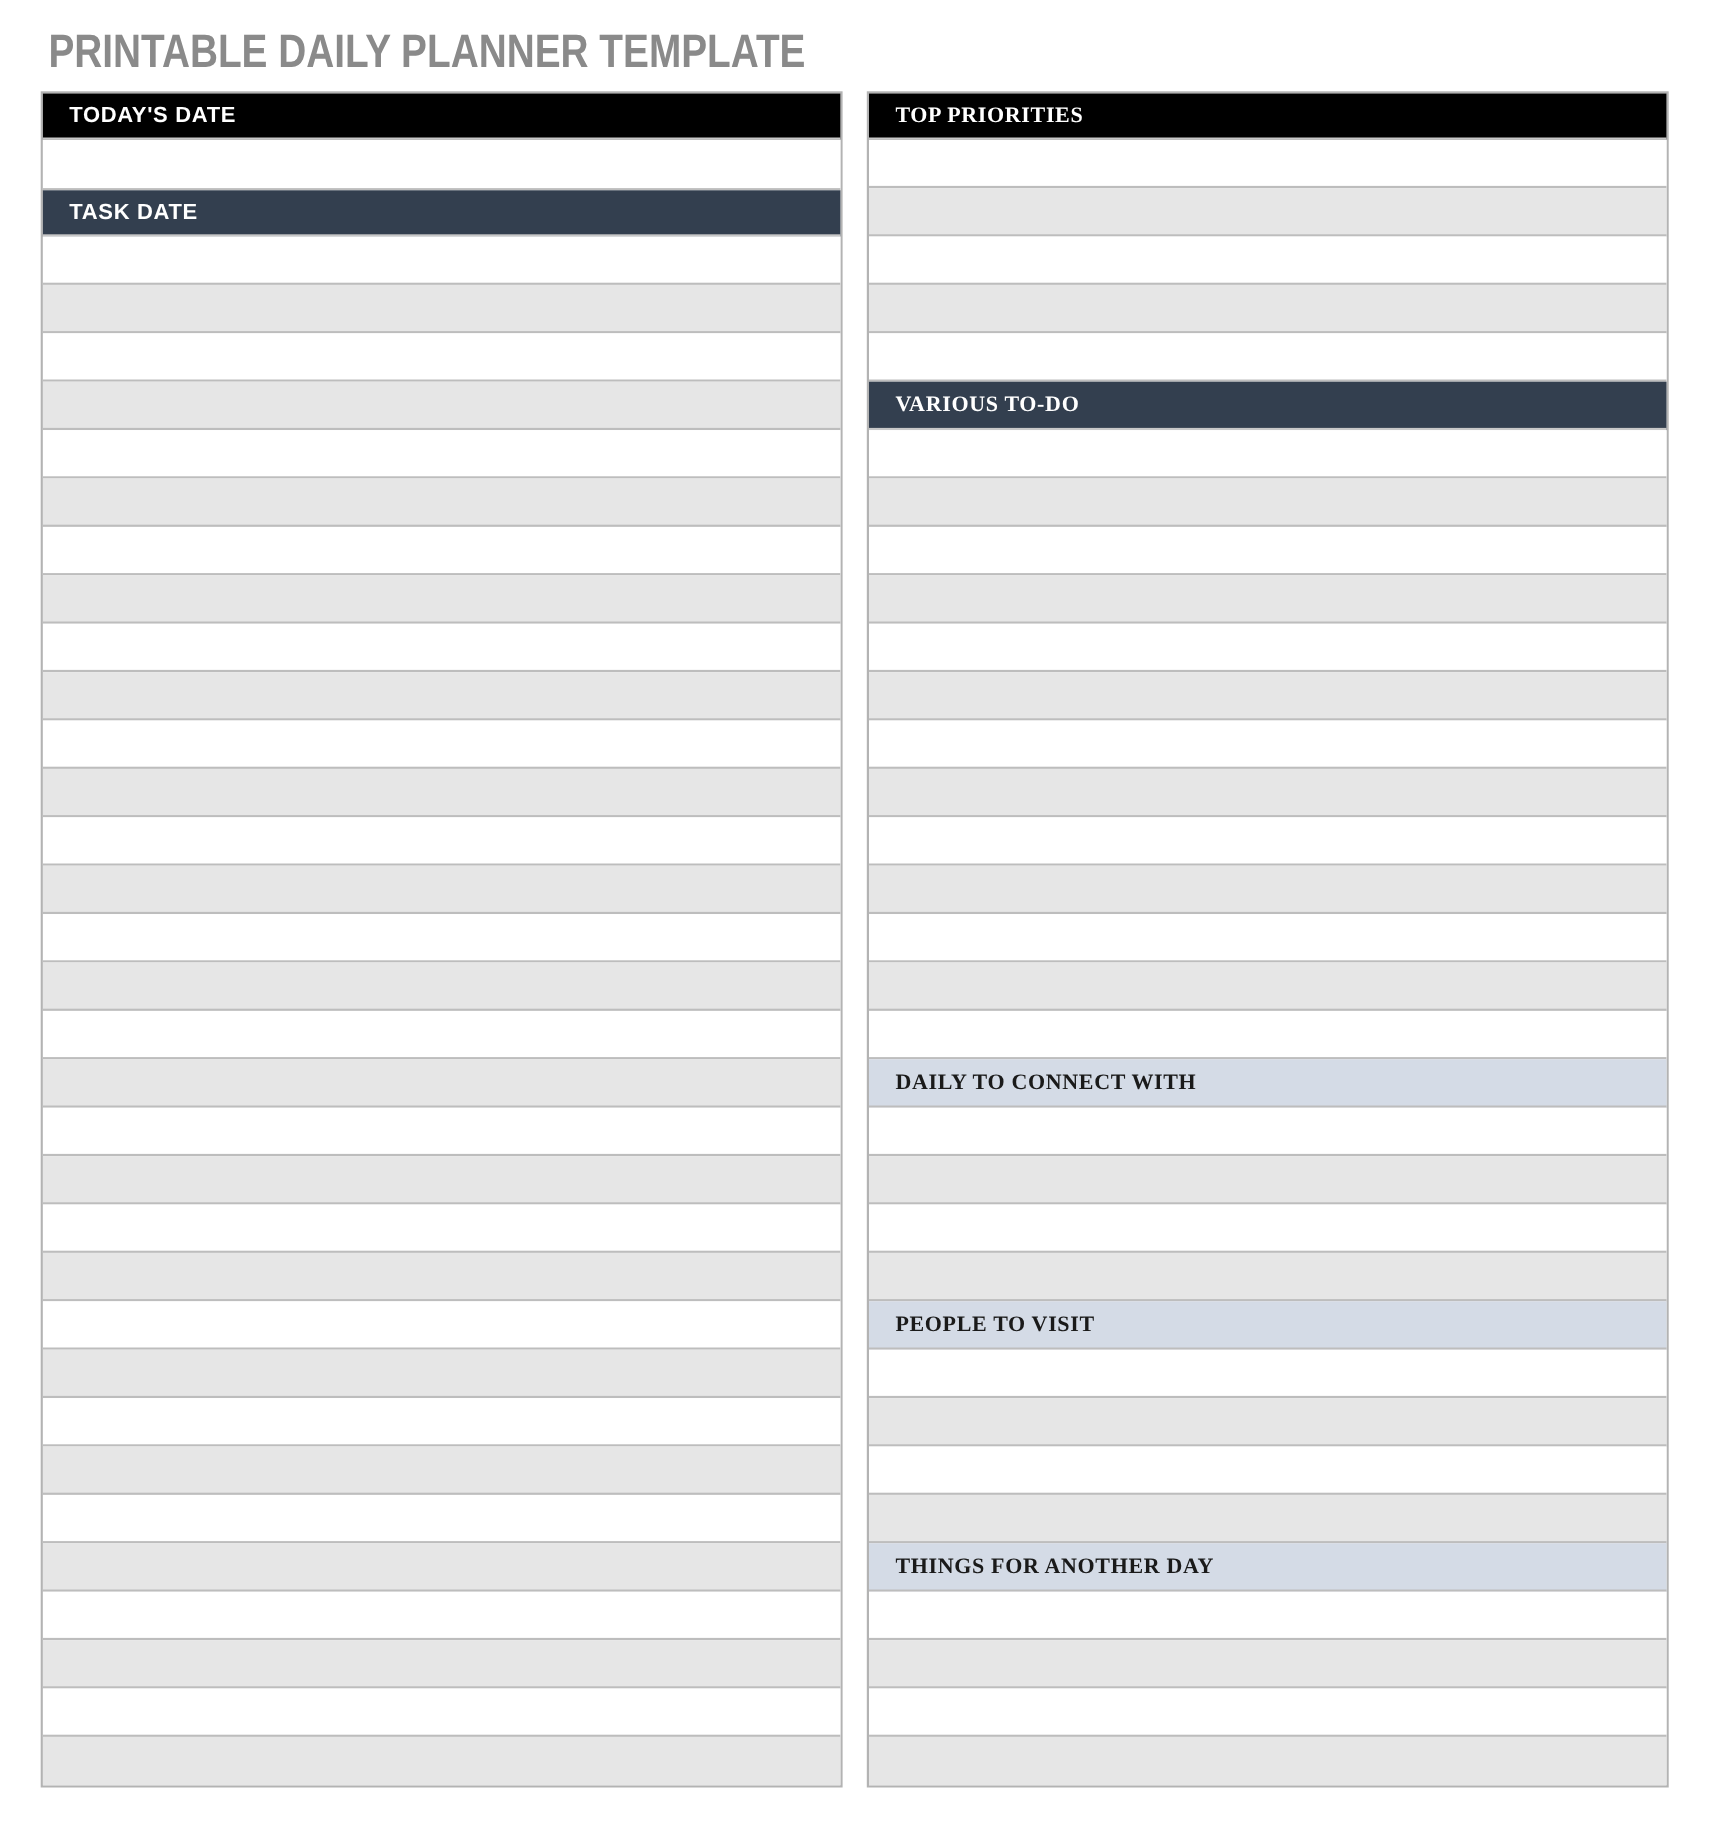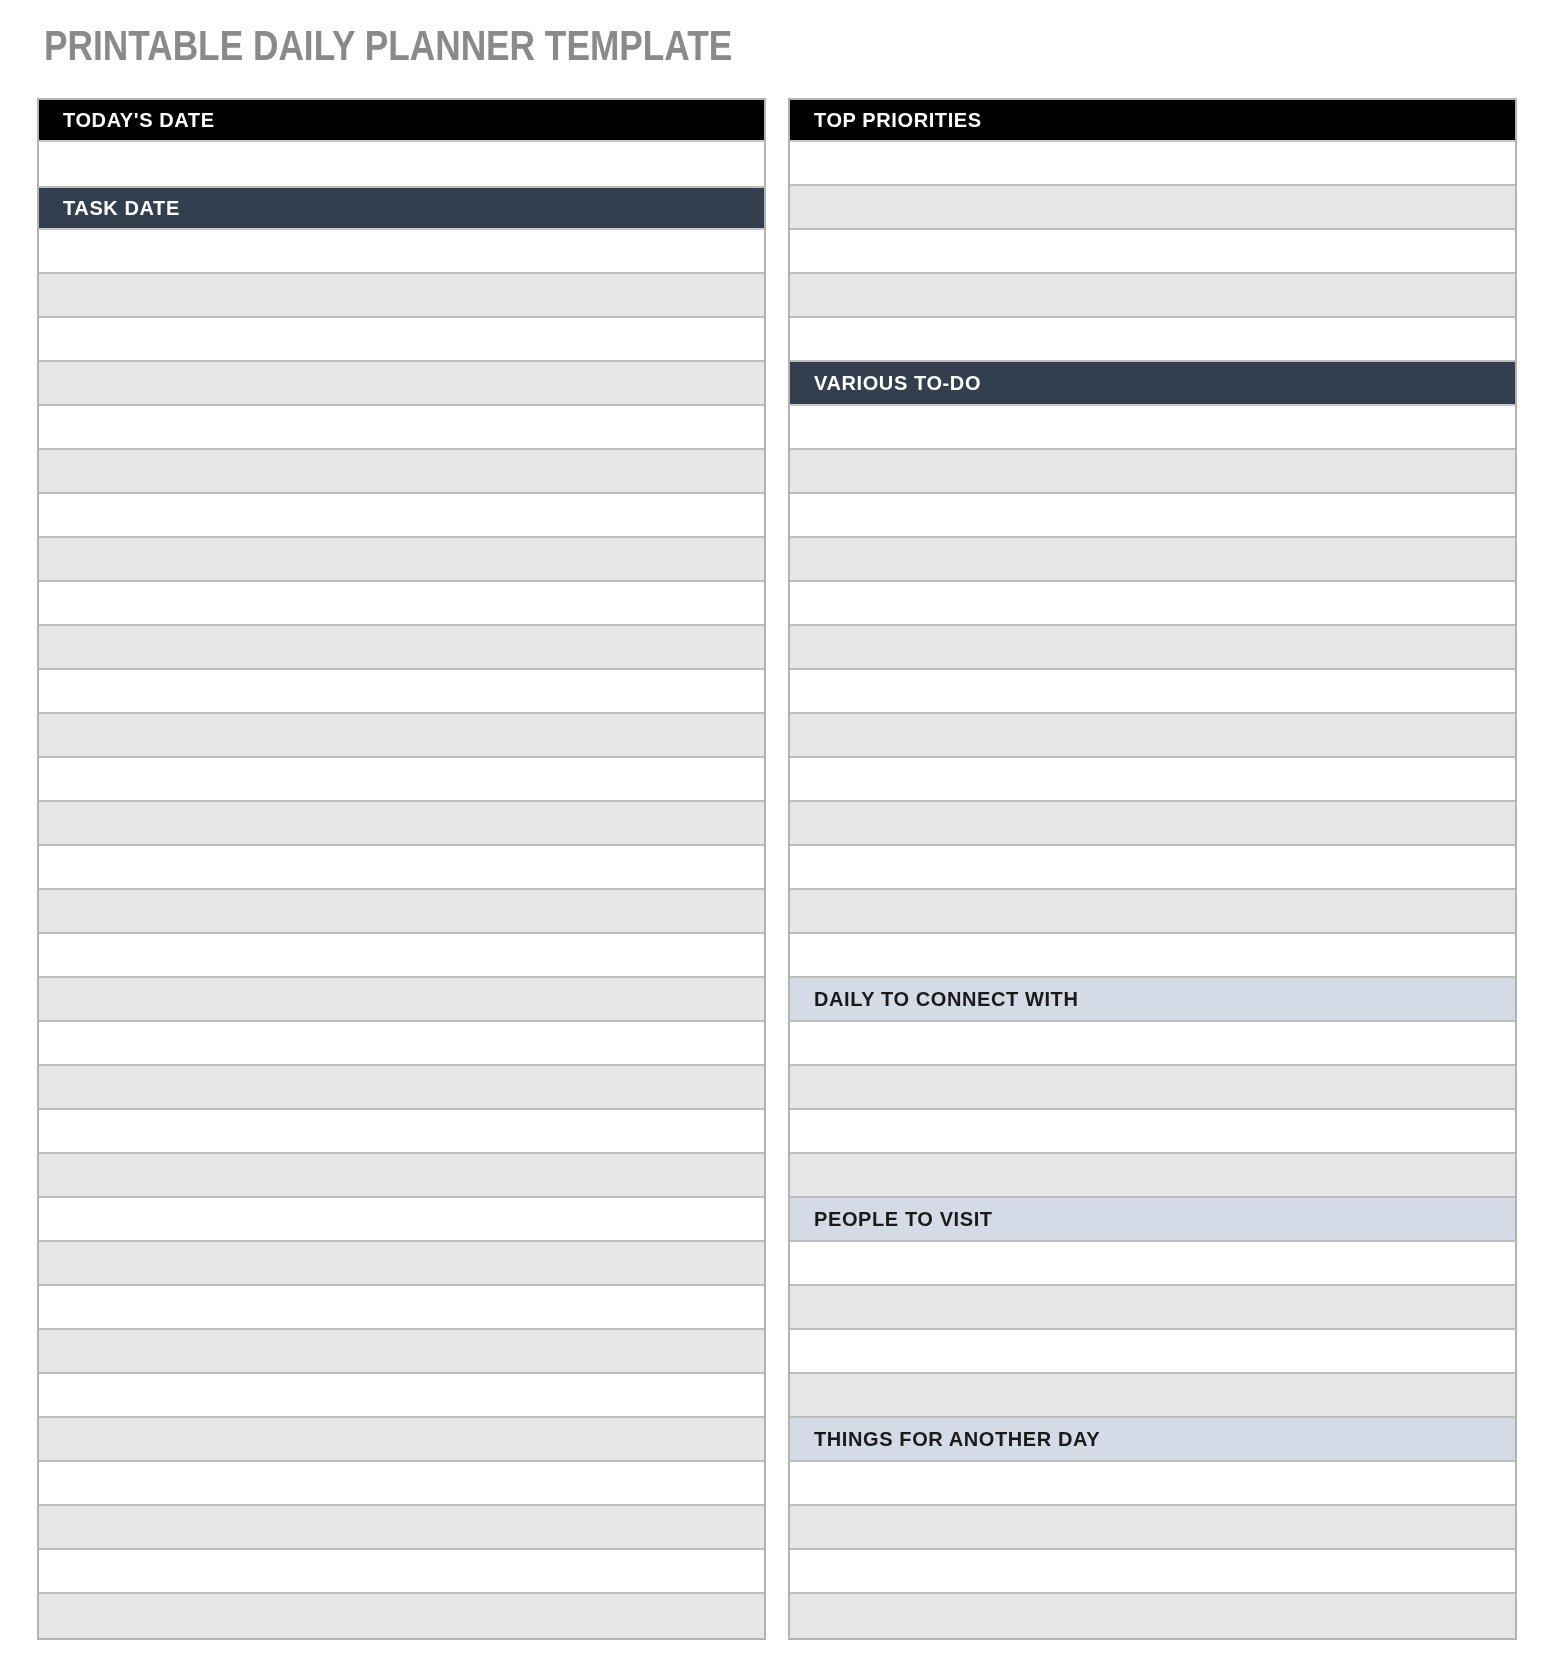--- a/index.html
+++ b/index.html
@@ -23,28 +23,28 @@
     font-size: 41px;
     font-weight: bold;
     color: var(--title-text, #8a8a8a);
     letter-spacing: 0px;
     white-space: nowrap;
     transform: scaleX(0.86) scaleY(1.04);
     transform-origin: left top;
   }
   .planner-column {
     position: absolute;
-    top: 98px;
+    top: 83px;
     width: 729px;
     box-sizing: border-box;
     border: 2px solid var(--table-border, #b3b3b3);
     background: #ffffff;
   }
   .column-left  { left: 37px; }
-  .column-right { left: 788px; }
+  .column-right { left: 788px; font-family: Liberation Serif, serif; }
 
   .section-header {
     box-sizing: border-box;
     height: 44px;
     line-height: 42px;
     padding-left: 24px;
     font-size: 20px;
     font-weight: bold;
     letter-spacing: 0.6px;
     border-bottom: 2px solid var(--row-border, #bdbdbd);

